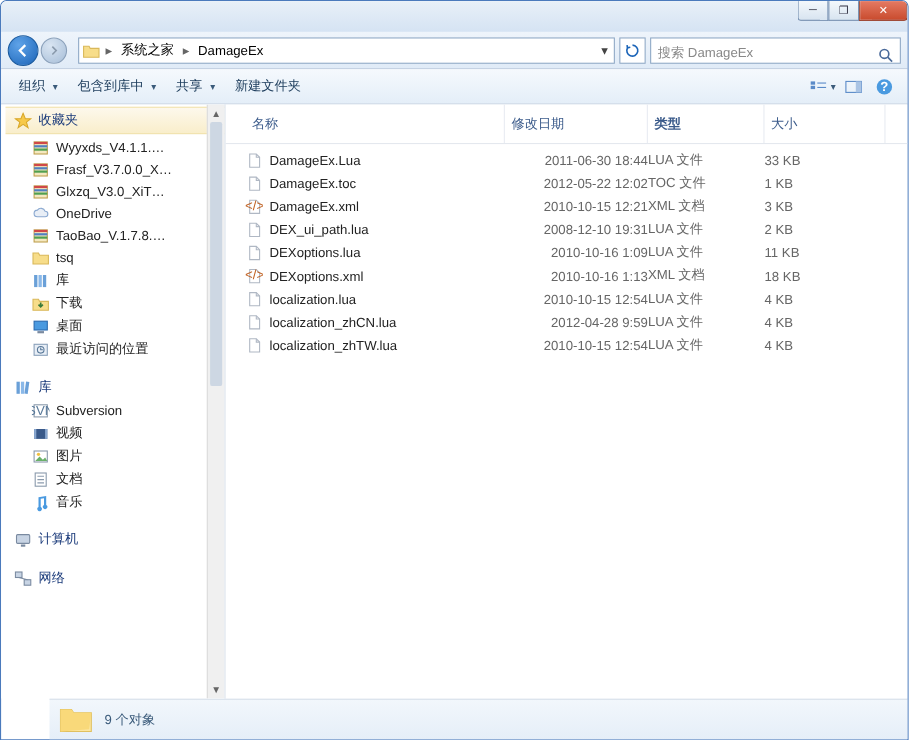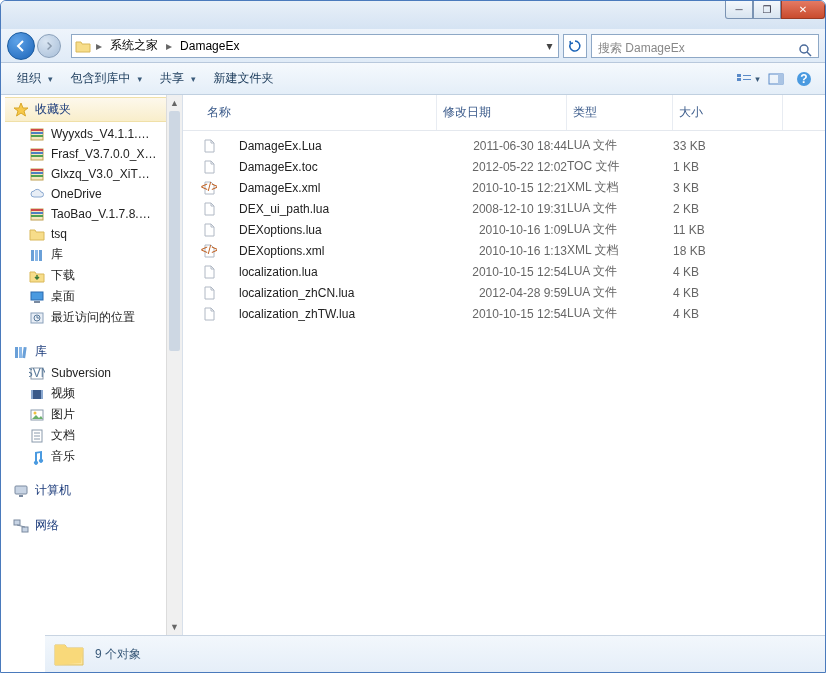--- a/index.html
+++ b/index.html
@@ -23,42 +23,42 @@
 .search { width: 228px; height: 24px; background: #fff; border: 1px solid #8ea8c6; margin-left: 4px; display: flex; align-items: flex-end; padding: 0 6px; color: #888; }
 .search .mag { margin-left: auto; color: #4a6a9a; }
 
 .toolbar { height: 32px; background: linear-gradient(#f5f9fd, #e4eef8); border-bottom: 1px solid #c0d0e0; display: flex; align-items: center; padding: 0 8px; gap: 2px; }
 .tb-item { padding: 4px 8px; color: #1a3a5a; display: flex; align-items: center; gap: 4px; border-radius: 2px; }
 .tb-drop::after { content: "▾"; font-size: 9px; margin-left: 3px; color: #3a5a7a; }
 .tb-spacer { flex: 1; }
 .tb-icon { width: 26px; height: 24px; display: flex; align-items: center; justify-content: center; color: #2a5a9a; }
 
 .body { display: flex; height: 540px; }
-.sidebar { width: 182px; background: #fff; border-right: 1px solid #d8e0ea; overflow: hidden; position: relative; }
+.sidebar { width: 204px; background: #fff; border-right: 1px solid #d8e0ea; overflow: hidden; position: relative; }
 .side-scroll { position: absolute; right: 0; top: 0; width: 16px; height: 100%; background: #f0f0f0; border-left: 1px solid #dcdcdc; }
 .side-scroll .thumb { position: absolute; top: 16px; left: 2px; right: 2px; height: 240px; background: #cdd7e3; border-radius: 2px; }
 .side-scroll .arr { position: absolute; left: 0; right: 0; height: 16px; display: flex; align-items: center; justify-content: center; font-size: 9px; color: #666; }
 .side-scroll .arr.up { top: 0; }
 .side-scroll .arr.dn { bottom: 0; }
 .side-group { padding: 2px 0 10px 4px; }
 .side-head { display: flex; align-items: center; padding: 3px 0 3px 8px; font-weight: normal; color: #1a3a7a; gap: 6px; }
 .side-head.fav { background: linear-gradient(#fdf8ec, #f9eecb); border-top: 1px solid #f0e0a8; border-bottom: 1px solid #f0e0a8; margin-bottom: 2px; }
 .side-item { display: flex; align-items: center; padding: 2px 0 2px 24px; gap: 6px; white-space: nowrap; overflow: hidden; color: #222; }
 .ico { width: 16px; height: 16px; display: inline-flex; align-items: center; justify-content: center; font-size: 12px; }
 
 .filearea { flex: 1; background: #fff; display: flex; flex-direction: column; }
 .col-headers { height: 36px; display: flex; align-items: center; border-bottom: 1px solid #e4e8ee; color: #3a5a8a; padding-left: 18px; }
 .col-h { padding: 0 6px; border-right: 1px solid #e8ecf2; height: 100%; display: flex; align-items: center; }
 .col-name { width: 236px; }
 .col-date { width: 130px; }
-.col-type { width: 106px; }
+.col-type { width: 106px; font-weight: bold; }
 .col-size { width: 110px; justify-content: flex-start; }
 .file-rows { flex: 1; padding: 4px 0 0 18px; }
 .row { display: flex; align-items: center; height: 21px; color: #222; }
-.row .c-name { width: 236px; display: flex; align-items: center; gap: 22px; }
+.row .c-name { width: 236px; display: flex; align-items: center; gap: 6px; }
 .row .c-date { width: 130px; color: #666; text-align: right; }
 .row .c-type { width: 106px; color: #666; }
 .row .c-size { width: 104px; color: #666; padding-right: 14px; }
 .file-ico { width: 16px; height: 16px; display: inline-flex; align-items: center; justify-content: center; }
 
 .statusbar { height: 38px; background: linear-gradient(#f2f7fc, #e5eef8); border-top: 1px solid #c8d4e2; display: flex; align-items: center; padding: 0 8px; gap: 10px; margin-left: 44px; }
 .status-ico { width: 32px; height: 32px; }
 .status-text { color: #3a5a7a; }
 
 svg { display: block; }

